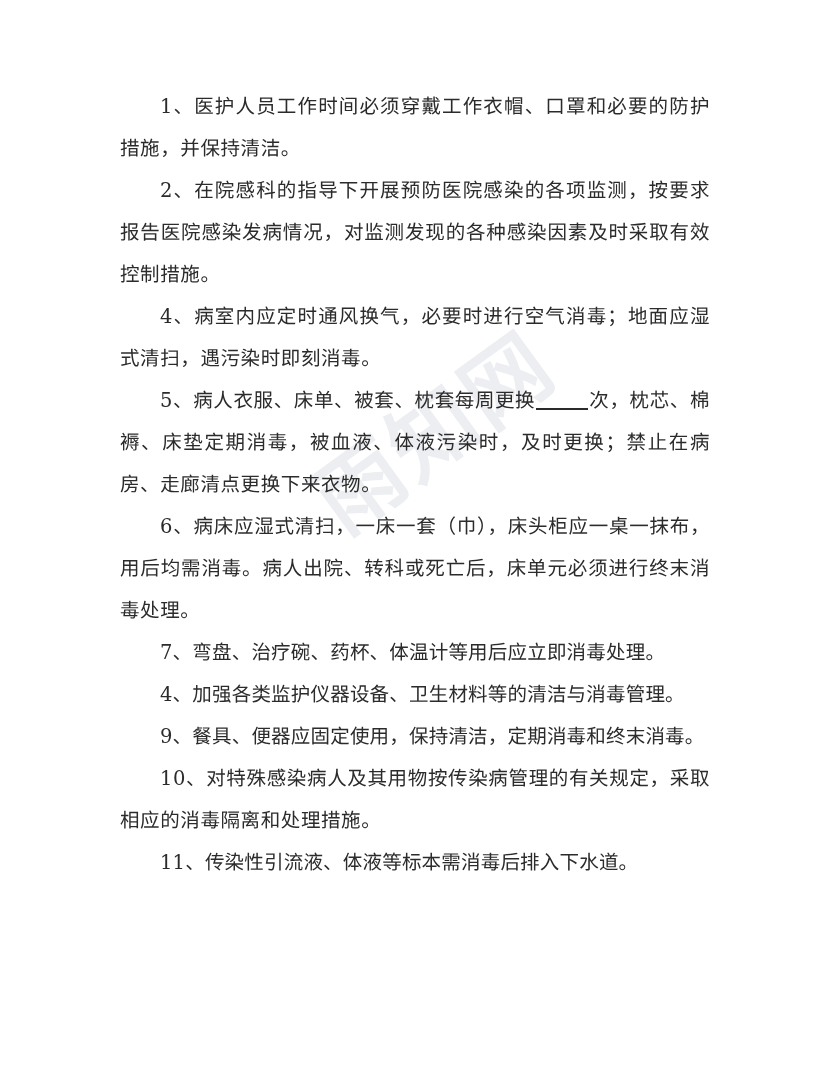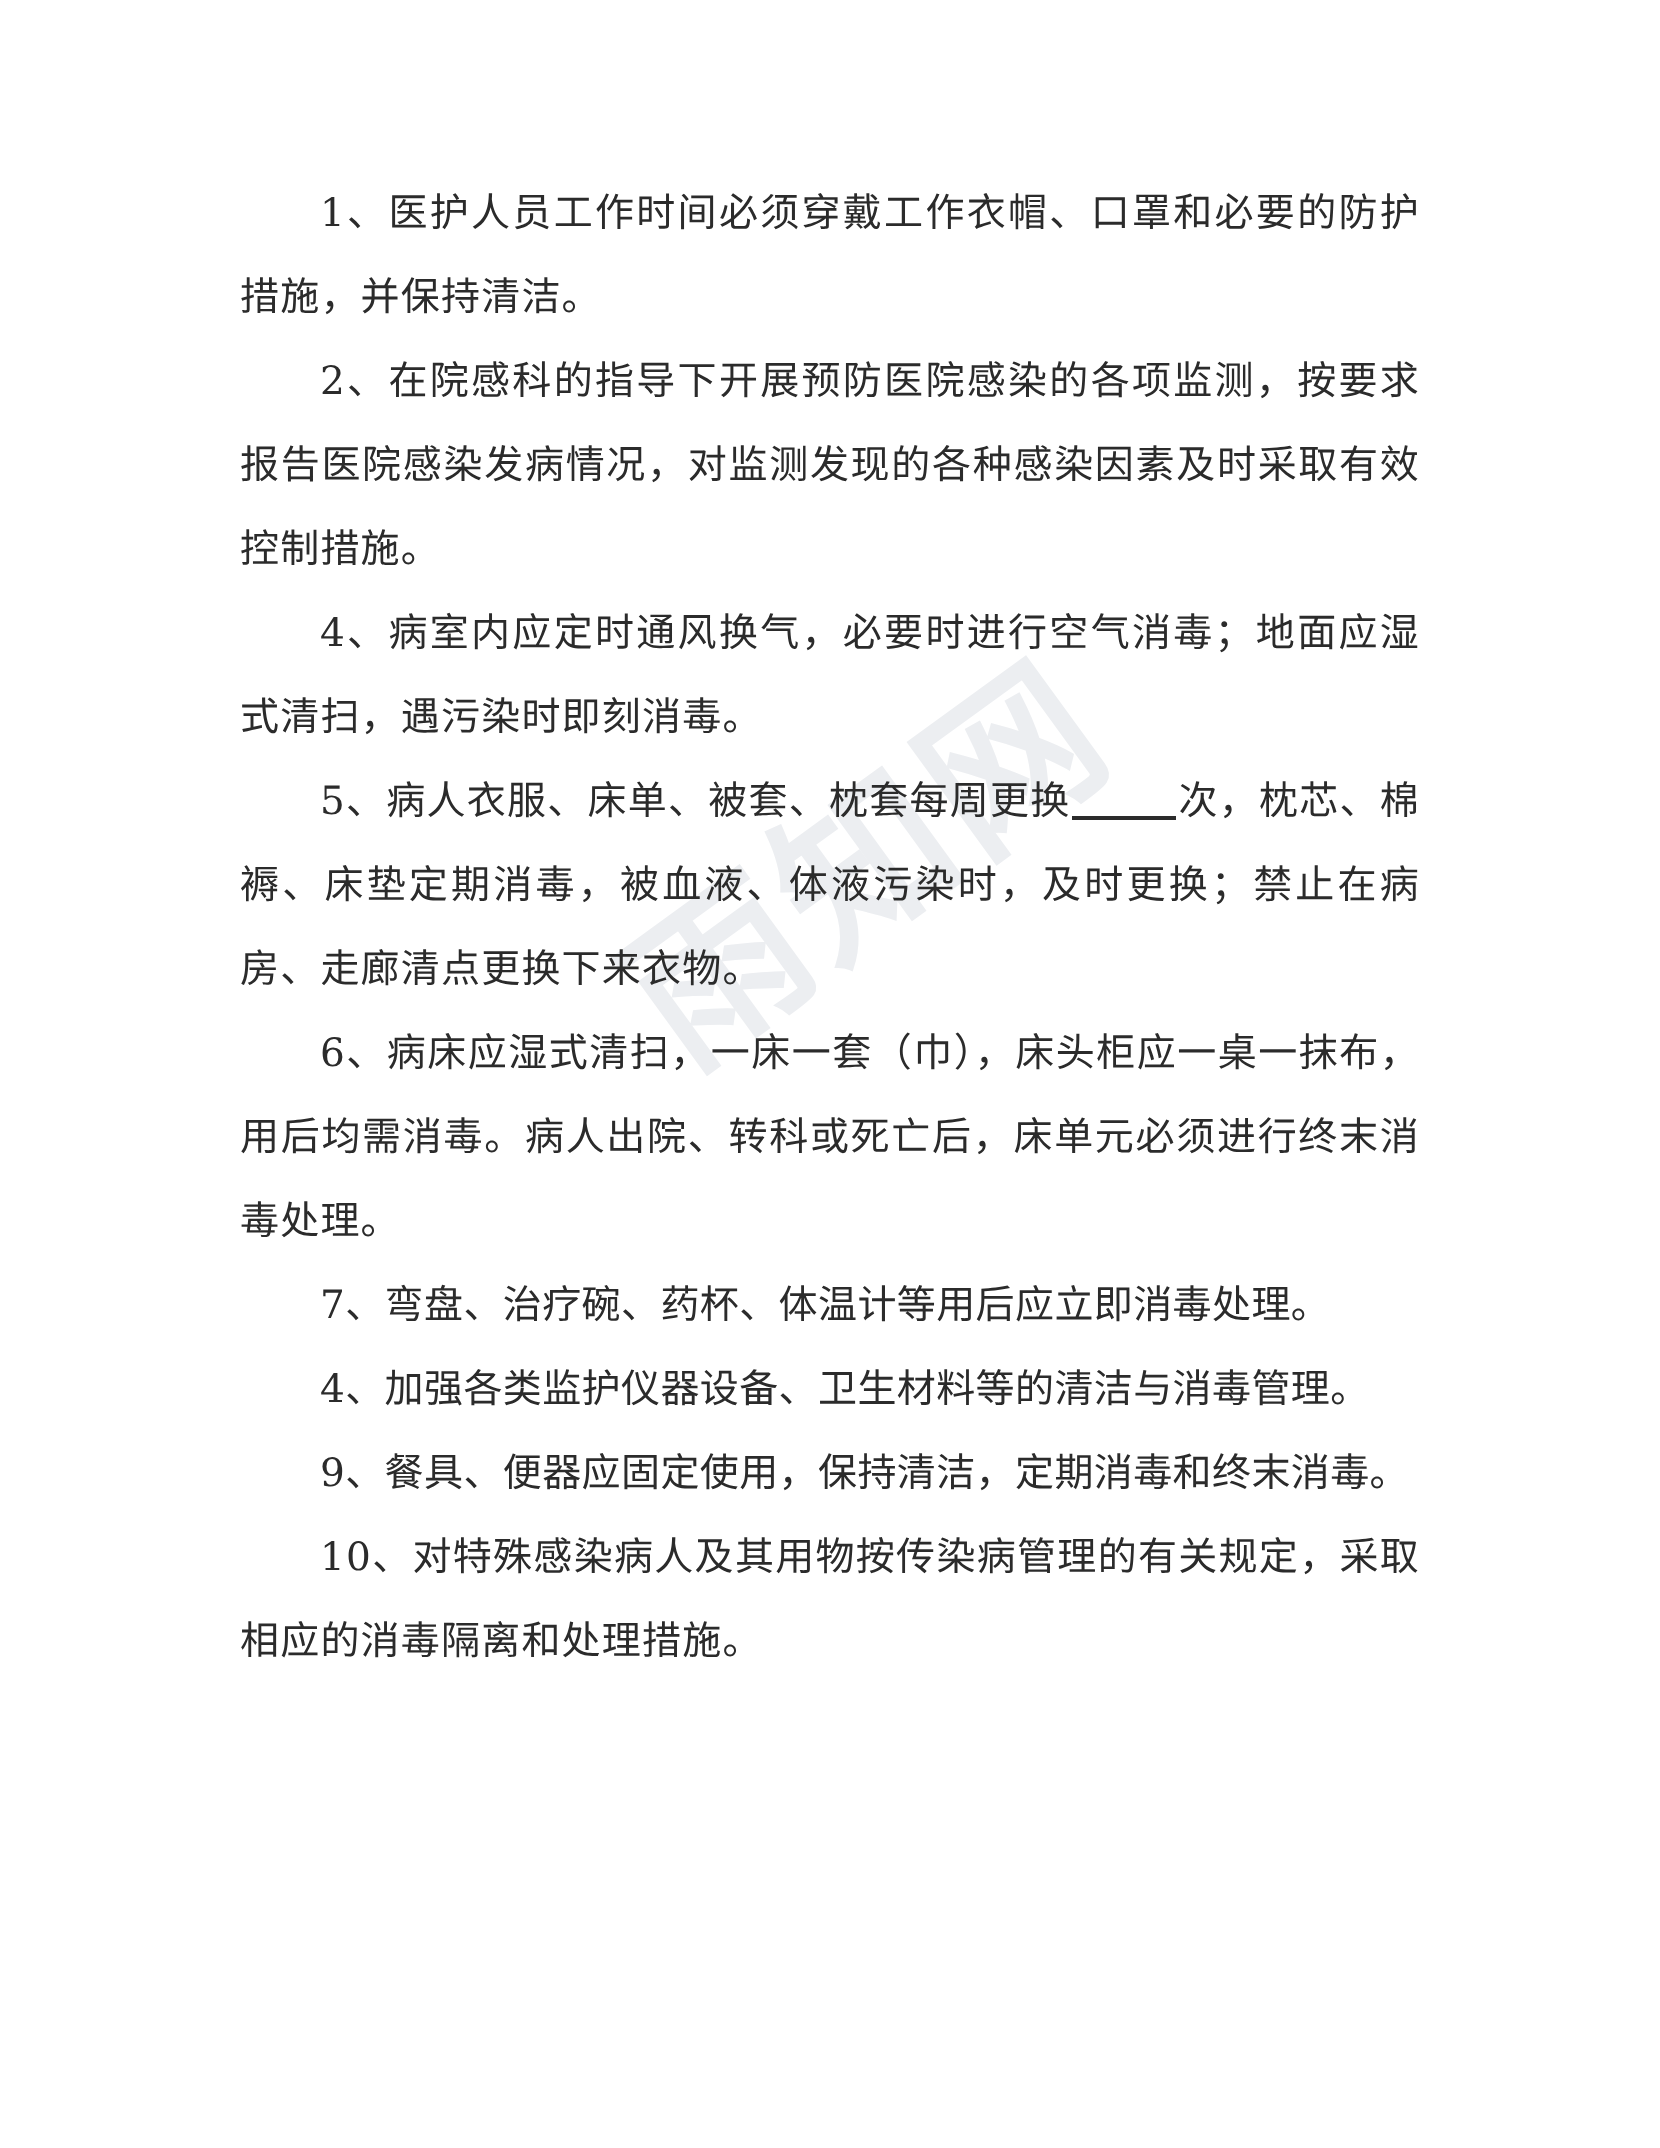--- a/index.html
+++ b/index.html
@@ -99,15 +99,16 @@
     <p class="para">2、在院感科的指导下开展预防医院感染的各项监测，按要求报告医院感染发病情况，对监测发现的各种感染因素及时采取有效控制措施。</p>
     <p class="para">4、病室内应定时通风换气，必要时进行空气消毒；地面应湿式清扫，遇污染时即刻消毒。</p>
 
     <p class="para"><span>5、病人衣服、床单、被套、枕套每周更换</span><span class="blank"></span><span>次，枕芯、棉褥、床垫定期消毒，被血液、体液污染时，及时更换；禁止在病房、走廊清点更换下来衣物。</span></p>
 
     <p class="para">6、病床应湿式清扫，一床一套（巾），床头柜应一桌一抹布，用后均需消毒。病人出院、转科或死亡后，床单元必须进行终末消毒处理。</p>
     <p class="para bold">7、弯盘、治疗碗、药杯、体温计等用后应立即消毒处理。</p>
     <p class="para bold">4、加强各类监护仪器设备、卫生材料等的清洁与消毒管理。</p>
     <p class="para bold">9、餐具、便器应固定使用，保持清洁，定期消毒和终末消毒。</p>
     <p class="para">10、对特殊感染病人及其用物按传染病管理的有关规定，采取相应的消毒隔离和处理措施。</p>
+    <p class="para bold">11、传染性引流液、体液等标本需消毒后排入下水道。</p>
   </div>
 
 </div>
 
 </body></html>

